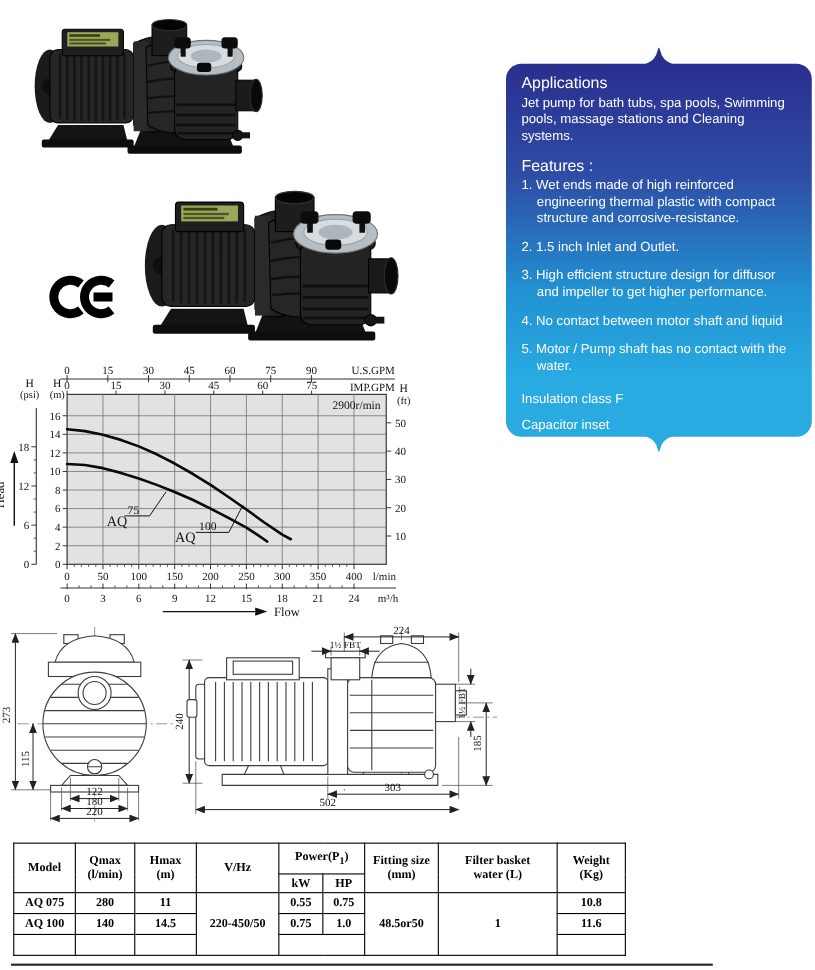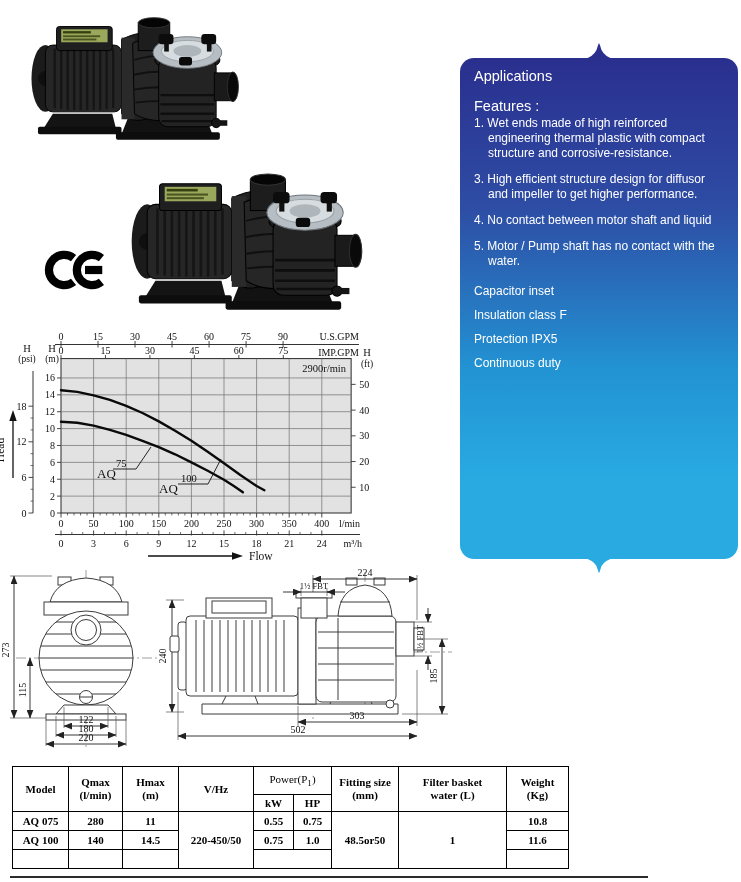--- a/index.html
+++ b/index.html
@@ -2,21 +2,21 @@
 <html><head>
 <meta charset="utf-8">
 <style>
   html,body{margin:0;padding:0;}
   body{
     width:741px;height:882px;position:relative;background:#fff;
     font-family:"Liberation Sans", sans-serif;overflow:hidden;color:#111;
   }
   
   .panel{
-    position:absolute;left:460px;top:58px;width:278px;height:501px;
+    position:absolute;left:460px;top:58px;width:278px;height:339px;
     border-radius:14px;color:#fff;
     background:linear-gradient(180deg,#2a2f8e 0%,#2e4da5 30%,#2293d3 62%,#29abe2 85%,#29abe2 100%);
   }
   .panel-spike-top{position:absolute;top:-15px;left:50%;transform:translateX(-50%);}
   .panel-spike-bottom{position:absolute;bottom:-14px;left:50%;transform:translateX(-50%);}
   .panel-inner{padding:10px 14px 8px 14px;font-size:12px;line-height:15px;}
   .sec-title{font-size:14.5px;line-height:17px;margin:0 0 1px 0;}
   .sec-gap{height:12px;}
   .feat{padding-left:14px;text-indent:-14px;margin-bottom:11px;}
   .motor-line{margin:0 0 9px 0;line-height:15px;}
@@ -125,29 +125,31 @@
 
 <div class="panel">
   <svg class="panel-spike-top" width="30" height="16" viewBox="0 0 30 16">
     <path d="M0,16 Q9,14 12.5,7 Q14.5,0.5 15,0 Q15.5,0.5 17.5,7 Q21,14 30,16 Z" fill="#2a2f8e"></path>
   </svg>
   <svg class="panel-spike-bottom" width="30" height="15" viewBox="0 0 30 15">
     <path d="M0,0 Q9,2 12.5,8 Q14.5,14.5 15,15 Q15.5,14.5 17.5,8 Q21,2 30,0 Z" fill="#29abe2"></path>
   </svg>
   <div class="panel-inner">
     <div class="sec-title">Applications</div>
+    <div>Jet pump for bath tubs, spa pools, Swimming pools, massage stations and Cleaning systems.</div>
     <div class="sec-gap"></div>
     <div class="sec-title">Features :</div>
     <div class="feat">1. Wet ends made of high reinforced engineering thermal plastic with compact structure and corrosive-resistance.</div>
+    <div class="feat">2. 1.5 inch Inlet and Outlet.</div>
     <div class="feat">3. High efficient structure design for diffusor and impeller to get higher performance.</div>
     <div class="feat">4. No contact between motor shaft and liquid</div>
     <div class="feat">5.  Motor / Pump shaft has no contact with the water.</div>
     <div style="height:4px"></div>
+    <div class="motor-line">Insulation class F</div>
     <div class="motor-line">Capacitor inset</div>
-    <div class="motor-line">Insulation class F</div>
     <div class="motor-line">Protection IPX5</div>
     <div class="motor-line">Continuous duty</div>
   </div>
 </div>
 
 <svg id="chart-svg" class="chart-svg" width="460" height="255" viewBox="0 318 460 255">
     <rect x="61" y="358.548" width="290.14" height="154.452" fill="#e2e2e2" stroke="#3a3a3a" stroke-width="1.1"></rect>
     <line x1="93.6" y1="358.548" x2="93.6" y2="513" stroke="#6e6e6e" stroke-width="0.7"></line>
     <line x1="126.2" y1="358.548" x2="126.2" y2="513" stroke="#6e6e6e" stroke-width="0.7"></line>
     <line x1="158.8" y1="358.548" x2="158.8" y2="513" stroke="#6e6e6e" stroke-width="0.7"></line>
@@ -481,21 +483,21 @@
     <th rowspan="2">Model</th>
     <th rowspan="2">
       <div>Qmax</div>
       <div>(l/min)</div>
     </th>
     <th rowspan="2">
       <div>Hmax</div>
       <div>(m)</div>
     </th>
     <th rowspan="2">V/Hz</th>
-    <th colspan="2" style="font-weight:normal;">
+    <th colspan="2" style="font-weight:bold;">
       <span>Power(P</span><sub>1</sub><span>)</span>
     </th>
     <th rowspan="2">
       <div>Fitting size</div>
       <div>(mm)</div>
     </th>
     <th rowspan="2">
       <div>Filter basket</div>
       <div>water (L)</div>
     </th>

